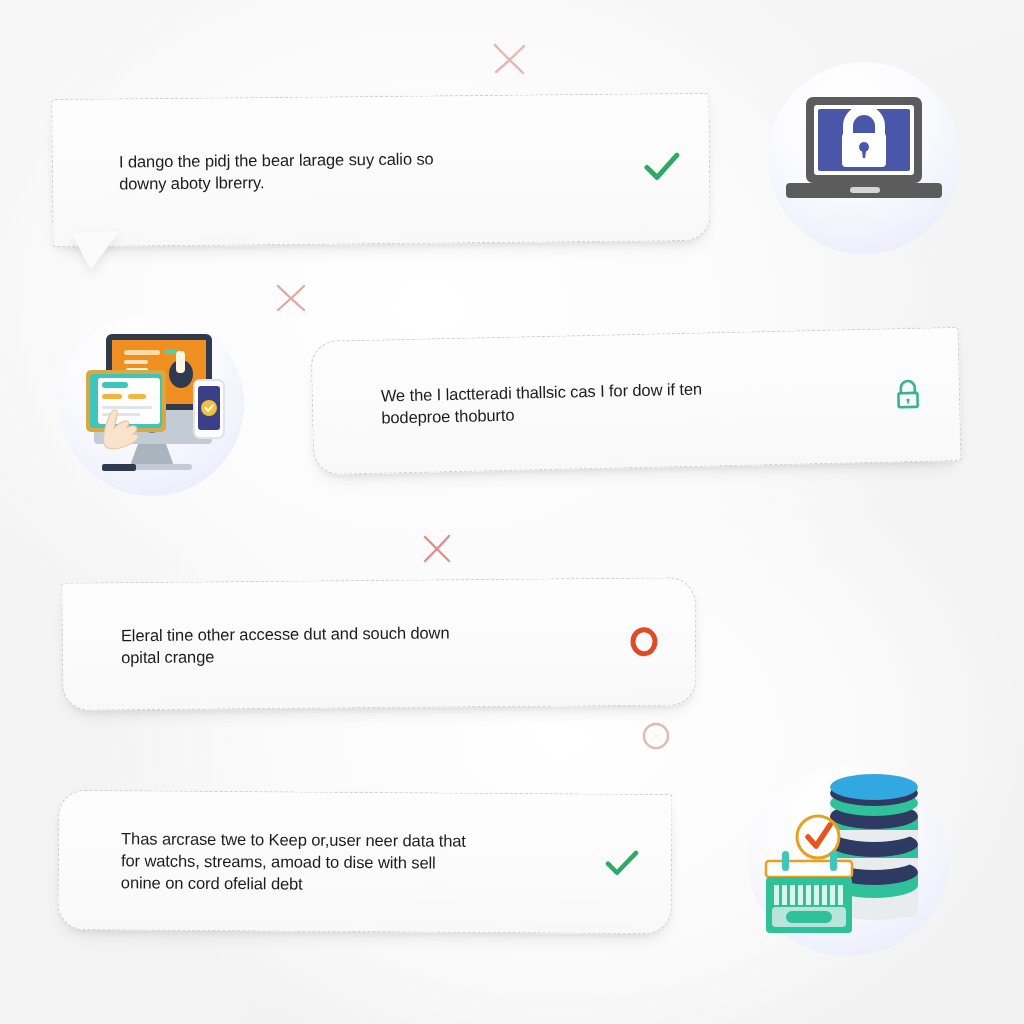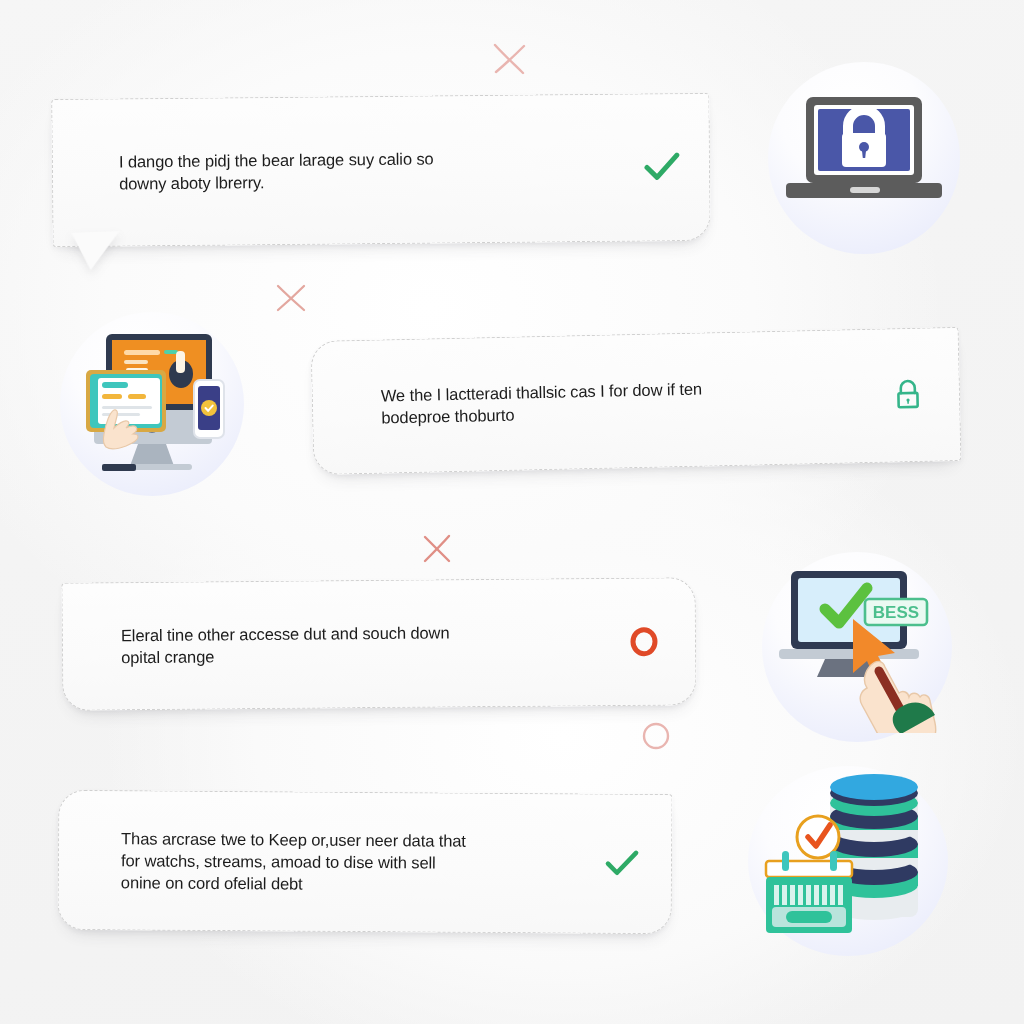--- a/index.html
+++ b/index.html
@@ -237,41 +237,20 @@
       <rect x="126" y="56" width="30" height="58" rx="6" fill="#ffffff" stroke="#dfe3ea" stroke-width="2"></rect>
       <rect x="130" y="62" width="22" height="44" rx="3" fill="#3a3f87"></rect>
       <circle cx="141" cy="84" r="8" fill="#f2c23c"></circle>
       <path d="M137.5 84 l2.6 2.8 l4.6 -5.2" stroke="#ffffff" stroke-width="2" fill="none" stroke-linecap="round"></path>
 
       <path d="M36 110 c2 -12 6 -22 10 -24 c3 -1 4 2 3 6 l-3 12 c4 -4 10 -8 13 -7 c3 1 2 4 -1 7 c4 -2 8 -3 10 -1 c2 2 0 5 -3 7 c3 0 5 1 5 3 c0 3 -5 6 -12 9 c-8 3 -16 4 -20 1 c-3 -3 -3 -8 -2 -13 z" fill="#fae3cd" stroke="#e8c8a8" stroke-width="1.2"></path>
       <rect x="34" y="140" width="34" height="7" rx="2" fill="#2f3a4f"></rect>
     </svg>
   </div>
 
-  <div class="illus" id="illus3">
-    <svg width="180" height="172" viewBox="0 0 180 172">
-
-      <rect x="24" y="10" width="116" height="78" rx="6" fill="#2f3a52"></rect>
-      <rect x="31" y="17" width="102" height="64" rx="3" fill="#d7eefb"></rect>
-
-      <path d="M58 48 L72 62 L100 27" stroke="#5cc13f" stroke-width="11" fill="none" stroke-linecap="round" stroke-linejoin="round"></path>
-
-      <rect x="98" y="38" width="62" height="26" rx="4" fill="#eafaf2" stroke="#4cbf8d" stroke-width="2.6"></rect>
-      <text x="129" y="57" font-family="'Liberation Sans', sans-serif" font-size="17" font-weight="bold" fill="#4cbf8d" text-anchor="middle">BESS</text>
-
-      <rect x="12" y="88" width="140" height="10" rx="4" fill="#c3cbd4"></rect>
-      <path d="M58 98 h50 l8 18 h-66 z" fill="#6b7280"></path>
-
-      <path d="M86 58 L86 112 L100 100 L110 122 L122 116 L111 95 L128 92 z" fill="#f2892a"></path>
-
-      <path d="M104 104 c6 -6 12 -4 14 2 l14 26 c4 -3 9 -1 10 4 c2 -5 8 -5 11 0 c3 -4 9 -2 10 4 l5 22 c3 14 -4 26 -18 30 c-16 5 -30 -2 -37 -15 l-18 -33 c-4 -7 -1 -14 5 -17 c-5 -7 -2 -17 4 -23 z" fill="#fae3cd" stroke="#e8c8a8" stroke-width="1.4"></path>
-      <path d="M112 110 l22 40" stroke="#8c2f22" stroke-width="9" stroke-linecap="round"></path>
-      <path d="M134 146 c14 -9 28 -4 34 8 l-34 19 c-10 -8 -12 -20 0 -27 z" fill="#1f7a4a"></path>
-    </svg>
-  </div>
 
   <div class="illus" id="illus4">
     <svg width="184" height="176" viewBox="0 0 184 176">
 
       <g>
         <rect x="74" y="18" width="88" height="126" rx="8" fill="#e8ecef"></rect>
         <ellipse cx="118" cy="134" rx="44" ry="13" fill="#e8ecef"></ellipse>
         <ellipse cx="118" cy="112" rx="44" ry="13" fill="#2fc29a"></ellipse>
         <rect x="74" y="99" width="88" height="14" fill="#2fc29a"></rect>
         <ellipse cx="118" cy="99" rx="44" ry="13" fill="#2f3a62"></ellipse>

